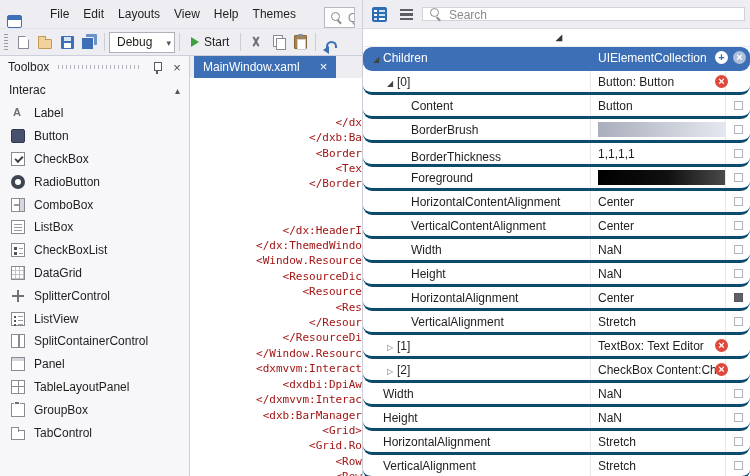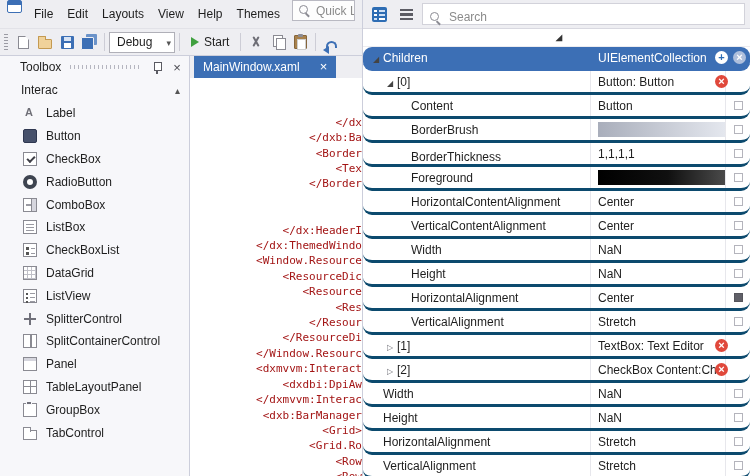--- a/index.html
+++ b/index.html
@@ -2,21 +2,21 @@
 <html><head>
 <meta charset="utf-8">
 <style>
   *{margin:0;padding:0;box-sizing:border-box;}
   body{margin:0;background:#9a9aa0;font-family:"Liberation Sans",sans-serif;}
   .screen{width:750px;height:476px;background:#eeeef2;display:flex;font-size:12px;color:#1e1e1e;overflow:hidden;position:relative;}
 
   
   .left-col{width:362px;flex:none;display:flex;flex-direction:column;height:100%;overflow:hidden;}
 
-  .menu-bar{height:28px;flex:none;display:flex;align-items:flex-start;padding:0 4px;}
+  .menu-bar{height:28px;flex:none;display:flex;align-items:flex-end;padding:0 4px;gap:16px;}
   .app-icon{width:15px;height:13px;margin:0 5px 0 3px;border:1px solid #3c6fb5;border-radius:2px;background:linear-gradient(#3c6fb5 0 4px,#fff 4px);flex:none;}
   .menu-items{display:flex;align-items:center;}
   .menu-item{padding:0 7px;line-height:28px;white-space:nowrap;cursor:default;}
   .quick-launch{flex:1;height:21px;margin:0 3px 0 5px;border:1px solid #b9b9c2;background:#fdfdfd;display:flex;align-items:center;gap:5px;padding:0 6px;color:#8b8b8b;overflow:hidden;white-space:nowrap;}
 
   .toolbar{height:27px;flex:none;display:flex;align-items:center;padding:0 2px;border-top:1px solid #e2e2e8;overflow:hidden;}
   .tb-grip{width:4px;height:16px;margin:0 4px 0 2px;background:repeating-linear-gradient(180deg,#9b9ba4 0 1px,transparent 1px 3px);flex:none;}
   .tb-btn{width:22px;height:22px;display:flex;align-items:center;justify-content:center;flex:none;}
   .tb-sep{width:1px;height:18px;background:#cdcdd6;margin:0 4px;flex:none;}
 
@@ -44,21 +44,21 @@
   .ic-copy::after{content:"";position:absolute;top:3px;left:5px;width:8px;height:10px;background:#fff;border:1px solid #8a8a92;}
   .ic-paste{position:relative;width:13px;height:14px;background:#a8814c;border:1px solid #86653a;border-radius:1px;}
   .ic-paste::before{content:"";position:absolute;top:-2px;left:3px;width:5px;height:3px;background:#8b8b93;border-radius:1px;}
   .ic-paste::after{content:"";position:absolute;top:3px;left:2px;width:7px;height:9px;background:#fff;border:1px solid #cfcfcf;}
   .undo-icon{width:11px;height:7px;border:2px solid #3c6fb5;border-bottom:none;border-radius:10px 10px 0 0;position:relative;margin-top:4px;}
   .undo-icon::before{content:"";position:absolute;left:-5px;top:3px;border-top:4px solid transparent;border-bottom:4px solid transparent;border-right:6px solid #3c6fb5;}
 
   
   .work-area{flex:1;display:flex;min-height:0;border-top:1px solid #cccedb;}
 
-  .toolbox{width:190px;flex:none;background:#f7f7fa;border-right:1px solid #cccedb;display:flex;flex-direction:column;overflow:hidden;padding-left:12px;}
+  .toolbox{width:190px;flex:none;background:#f7f7fa;border-right:1px solid #cccedb;display:flex;flex-direction:column;overflow:hidden;}
   .tbx-titlebar{height:22px;flex:none;display:flex;align-items:center;padding:0 4px 0 8px;gap:4px;}
   .tbx-grip{flex:1;height:4px;margin:0 5px;background:repeating-linear-gradient(90deg,#b5b5bf 0 1px,transparent 1px 4px);}
   .tbx-btn{width:16px;height:16px;display:flex;align-items:center;justify-content:center;flex:none;}
   .icon-pin{position:relative;width:11px;height:13px;}
   .icon-pin::before{content:"";position:absolute;left:2px;top:1px;width:6px;height:7px;border:1px solid #5a5a62;background:#fff;}
   .icon-pin::after{content:"";position:absolute;left:4.5px;top:9px;width:2px;height:4px;background:#5a5a62;}
   .tbx-close{width:16px;text-align:center;flex:none;}
   .tbx-close::before{content:"×";font-size:13px;color:#4b4b52;}
 
   .tbx-search{height:26px;flex:none;background:#fff;border-top:1px solid #e3e3e9;border-bottom:1px solid #d8d8e0;display:flex;align-items:center;gap:7px;padding:0 9px;color:#8b8b8b;}
@@ -115,21 +115,21 @@
   .code-line{min-height:15.4px;white-space:pre;text-align:right;}
 
   
   .prop-panel{width:388px;flex:none;height:100%;display:flex;flex-direction:column;background:#fff;border-left:1px solid #cccedb;overflow:hidden;}
   .prop-toolbar{height:29px;flex:none;background:#eeeef2;display:flex;align-items:center;gap:5px;padding:0 5px;border-bottom:1px solid #d8d8e0;}
   .view-btn{width:22px;height:22px;display:flex;align-items:center;justify-content:center;flex:none;}
   .icon-categorized{width:15px;height:15px;background:#2e6db4;border-radius:2px;position:relative;}
   .icon-categorized::before{content:"";position:absolute;left:2px;top:3px;width:3px;height:2px;background:#fff;box-shadow:0 4px 0 #fff,0 8px 0 #cfe0f5;}
   .icon-categorized::after{content:"";position:absolute;left:7px;top:3px;width:6px;height:2px;background:#cfe0f5;box-shadow:0 4px 0 #cfe0f5,0 8px 0 #fff;}
   .icon-alphabetical{width:13px;height:11px;background:repeating-linear-gradient(180deg,#5c5c64 0 2px,transparent 2px 4.5px);}
-  .prop-search{flex:1;height:22px;background:#fff;border:1px solid #d2d2da;display:flex;align-items:flex-end;gap:7px;padding:0 7px;color:#8b8b8b;}
+  .prop-search{flex:1;height:14px;background:#fff;border:1px solid #d2d2da;display:flex;align-items:flex-start;gap:7px;padding:0 7px;color:#8b8b8b;}
 
   .prop-grid{flex:1;overflow:hidden;background:#fff;}
   .pg-category{height:18px;display:flex;align-items:center;gap:5px;padding-left:5px;font-weight:bold;border-bottom:1px solid #ececf0;flex-direction:column;}
   .pg-cat-exp{width:10px;text-align:center;}
   .pg-cat-exp::before{content:"◢";font-size:8px;color:#333;}
 
   .pg-row{height:24px;display:flex;border-bottom:3px solid #0c4a6e;position:relative;background:#fff;border-radius:9px;}
   .pg-name{width:228px;flex:none;display:flex;align-items:center;white-space:nowrap;overflow:hidden;border-right:1px solid #e7e7ec;}
   .pg-exp{width:14px;flex:none;text-align:center;}
   .pg-exp.exp-open::before{content:"◢";font-size:8px;color:#444;}
@@ -258,26 +258,26 @@
             </div>
             <div class="tbx-item">
               <span class="tbx-icon checkboxlist-icon"></span>
               <span class="tbx-label">CheckBoxList</span>
             </div>
             <div class="tbx-item">
               <span class="tbx-icon datagrid-icon"></span>
               <span class="tbx-label">DataGrid</span>
             </div>
             <div class="tbx-item">
+              <span class="tbx-icon splitter-icon"></span>
+              <span class="tbx-label">SplitterControl</span>
+            </div>
+            <div class="tbx-item">
               <span class="tbx-icon listview-icon"></span>
               <span class="tbx-label">ListView</span>
-            </div>
-            <div class="tbx-item">
-              <span class="tbx-icon splitter-icon"></span>
-              <span class="tbx-label">SplitterControl</span>
             </div>
             <div class="tbx-item">
               <span class="tbx-icon splitcontainer-icon"></span>
               <span class="tbx-label">SplitContainerControl</span>
             </div>
             <div class="tbx-item">
               <span class="tbx-icon panel-icon"></span>
               <span class="tbx-label">Panel</span>
             </div>
             <div class="tbx-item">

